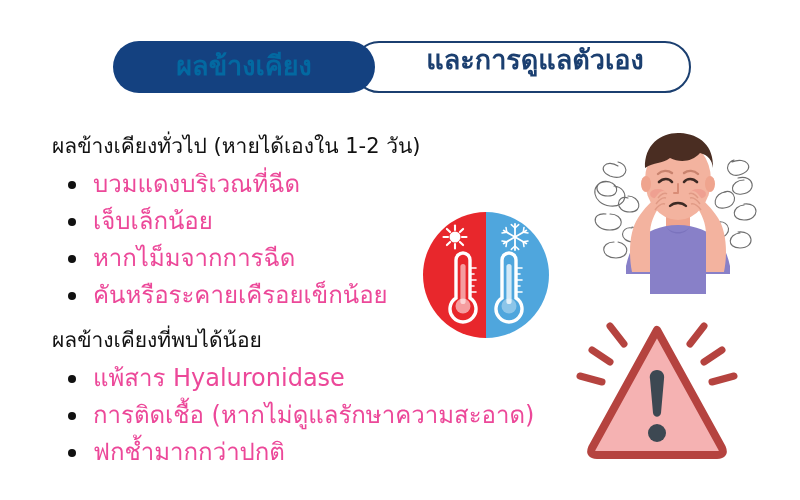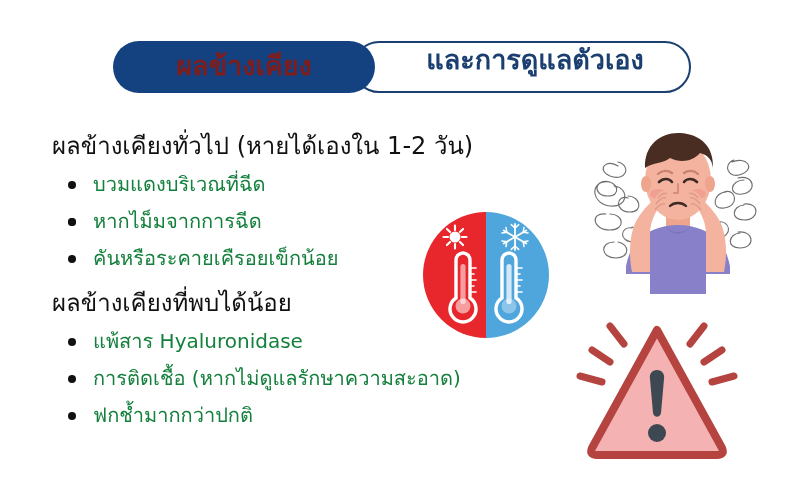--- a/index.html
+++ b/index.html
@@ -52,21 +52,21 @@
   }
   .header-solid-text {
     position: absolute;
     left: 0;
     top: 0;
     width: 262px;
     height: 52px;
     display: flex;
     align-items: center;
     justify-content: center;
-    color: #7f1d1d;
+    color: #0369a1;
     font-size: 27px;
     font-weight: 700;
     letter-spacing: 0px;
     line-height: 1;
     padding-bottom: 3px;
     box-sizing: border-box;
   }
   .header-outline-text {
     position: absolute;
     left: 240px;
@@ -86,40 +86,40 @@
   }
 
   
   .content {
     position: absolute;
     left: 52px;
     top: 130px;
     width: 470px;
   }
   .section-heading {
-    font-size: 24px;
+    font-size: 21px;
     color: #111111;
     font-weight: 400;
     line-height: 32px;
     margin: 0 0 4px 0;
     white-space: nowrap;
   }
   .section-heading.second {
     margin-top: 10px;
   }
   .bullet-list {
     list-style: none;
     margin: 0;
     padding: 0;
   }
   .bullet-item {
     position: relative;
     padding-left: 41px;
-    font-size: 20px;
-    color: #15803d;
+    font-size: 24px;
+    color: #ec4899;
     line-height: 37px;
     white-space: nowrap;
   }
   .bullet-dot {
     position: absolute;
     left: 16px;
     top: 15px;
     width: 8px;
     height: 8px;
     border-radius: 50%;
@@ -168,20 +168,21 @@
   <div class="content">
 
     <h2 class="section-heading">ผลข้างเคียงทั่วไป (หายได้เองใน 1-2 วัน)</h2>
     <ul class="bullet-list">
       <li class="bullet-item">
         <span class="bullet-dot"></span>
         <span>บวมแดงบริเวณที่ฉีด</span>
       </li>
       <li class="bullet-item">
         <span class="bullet-dot"></span>
+        <span>เจ็บเล็กน้อย</span>
       </li>
       <li class="bullet-item">
         <span class="bullet-dot"></span>
         <span>หากไม็มจากการฉีด</span>
       </li>
       <li class="bullet-item">
         <span class="bullet-dot"></span>
         <span>คันหรือระคายเคืรอยเข็กน้อย</span>
       </li>
     </ul>

